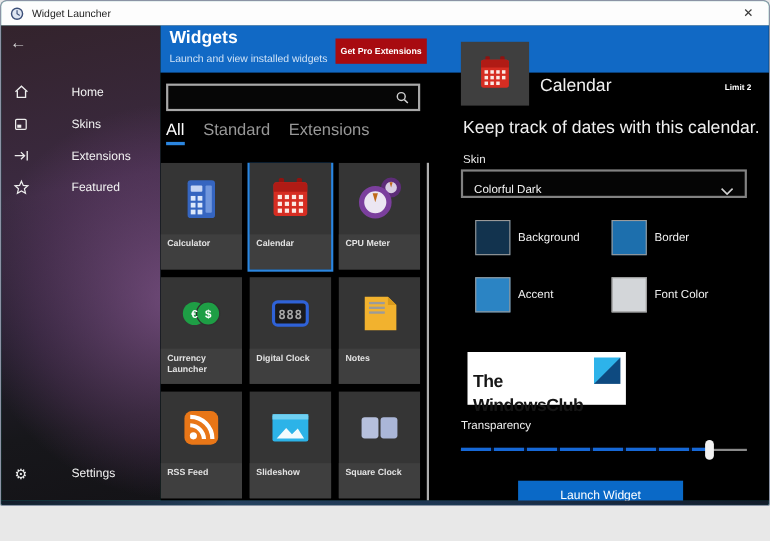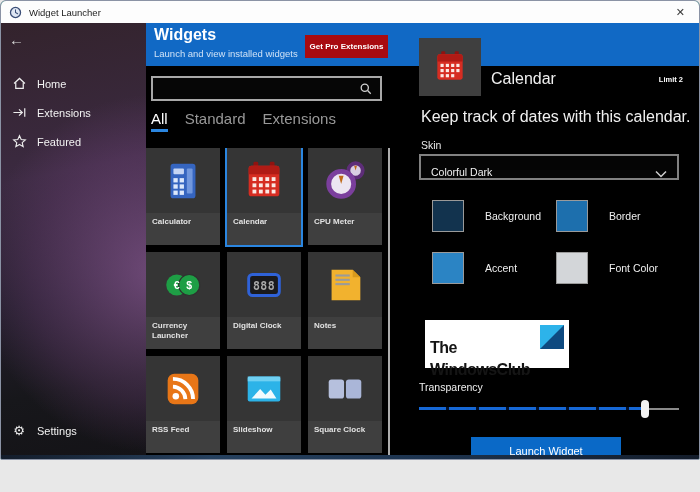--- a/index.html
+++ b/index.html
@@ -20,21 +20,21 @@
                  background:linear-gradient(90deg,#131c2a,#26415f 30%,#1d3450 60%,#131c2a); }
 
   
   .sidebar { position:relative; width:145px; flex:0 0 145px; overflow:hidden;
     background:
       radial-gradient(circle 230px at 108% 58%, rgba(170,108,180,0.55), rgba(122,72,132,0.28) 55%, rgba(0,0,0,0) 78%),
       linear-gradient(168deg,#33232c 0%, #3b2a41 35%, #241e2c 62%, #17171b 82%, #141317 100%); }
   .back { position:absolute; top:8px; left:8px; background:none; border:none; color:#d8d8d8;
           font-size:15px; cursor:pointer; font-family:inherit; }
   .nav { position:absolute; top:46px; left:0; right:0; }
-  .nav-item { display:flex; align-items:center; height:29px; padding-left:10px; cursor:pointer; }
+  .nav-item { display:flex; align-items:center; height:29px; padding-left:10px; cursor:pointer;gap:28px; }
   .nav-item .ic { width:16px; height:16px; display:inline-flex; align-items:center; justify-content:center;
                   color:#ededed; font-size:13px; }
   .nav-item .lb { margin-left:10px; font-size:11px; color:#f2f2f2; }
   .nav-settings { position:absolute; bottom:10px; left:0; right:0; }
 
   
   .content { position:relative; flex:1; background:#000; }
   .header { position:absolute; top:0; left:0; right:0; height:43px; background:#1169c5; z-index:5; }
   .h-title { position:absolute; left:8px; top:3px; font-size:16px; font-weight:700; color:#fff; }
   .h-sub   { position:absolute; left:8px; top:25px; font-size:9.5px; color:#cfe2f6; }
@@ -67,21 +67,21 @@
   .d-tile { position:absolute; left:28px; top:-28px; width:62px; height:58px; background:#3f3f3f;
             display:flex; align-items:center; justify-content:center; z-index:6; }
   .d-name { position:absolute; left:100px; top:4px; font-size:16px; color:#f0f0f0; }
   .d-limit { position:absolute; right:18px; top:9px; font-size:7.5px; font-weight:700; color:#fff; }
   .d-desc { position:absolute; left:30px; top:42px; font-size:16px; color:#f0f0f0; }
   .d-skin-label { position:absolute; left:30px; top:73px; font-size:10.5px; color:#e8e8e8; }
   .d-dropdown { position:absolute; left:28px; top:88px; width:260px; height:26px; border:2px solid #828282;
                 background:#050505; display:flex; align-items:flex-end; padding:0 10px; cursor:pointer; }
   .d-dropdown .val { flex:1; font-size:10.5px; color:#f2f2f2; }
   .swatch { position:absolute; width:32px; height:32px; border:1px solid #9a9a9a; cursor:pointer; }
-  .swatch-label { position:absolute; font-size:10.5px; color:#efefef; line-height:32px;margin-left:14px; }
+  .swatch-label { position:absolute; font-size:10.5px; color:#efefef; line-height:32px; }
   .wm { position:absolute; left:34px; top:254px; width:144px; height:48px; background:#fff; }
   .wm-text { position:absolute; left:5px; top:17px; font-size:16px; font-weight:700; color:#151515;
              line-height:22px; letter-spacing:-0.5px; }
   .wm-logo { position:absolute; right:5px; top:5px; width:24px; height:24px;
              background:linear-gradient(135deg,#2db3ea 0%,#2db3ea 49%,#0e4a80 51%,#0e4a80 100%); }
   .d-trans-label { position:absolute; left:28px; top:315px; font-size:10.5px; color:#efefef; }
   .slider { position:absolute; left:28px; top:334px; width:260px; height:18px; }
   .track-base { position:absolute; left:0; right:0; top:8px; height:2px; background:#8a8a8a; }
   .track-fill { position:absolute; left:0; top:7px; height:3px;
                 background:repeating-linear-gradient(90deg,#1668d6 0 27px,#03112b 27px 30px); }
@@ -114,20 +114,29 @@
       <button class="back">←</button>
       <nav class="nav">
         <div class="nav-item">
           <span class="ic">
             <svg viewBox="0 0 16 16" width="15" height="15" fill="none" stroke="#ededed" stroke-width="1.3">
               <path d="M2.2 8 L8 2.6 L13.8 8"></path>
                 <path d="M4 7 V13.3 H12 V7"></path>
             </svg>
           </span>
           <span class="lb">Home</span>
+        </div>
+        <div class="nav-item">
+          <span class="ic">
+            <svg viewBox="0 0 16 16" width="14" height="14" fill="none" stroke="#ededed" stroke-width="1.3">
+              <rect x="2.5" y="2.8" width="11" height="10.4" rx="1.2"></rect>
+              <rect x="4.2" y="8.4" width="4.2" height="3.2" fill="#ededed" stroke="none"></rect>
+            </svg>
+          </span>
+          <span class="lb">Skins</span>
         </div>
         <div class="nav-item">
           <span class="ic">
             <svg viewBox="0 0 16 16" width="15" height="15" fill="none" stroke="#ededed" stroke-width="1.3">
               <path d="M1.5 8 H10.5"></path>
                 <path d="M7.5 4.6 L11 8 L7.5 11.4"></path>
                 <path d="M13.6 3.4 V12.6"></path>
             </svg>
           </span>
           <span class="lb">Extensions</span>

